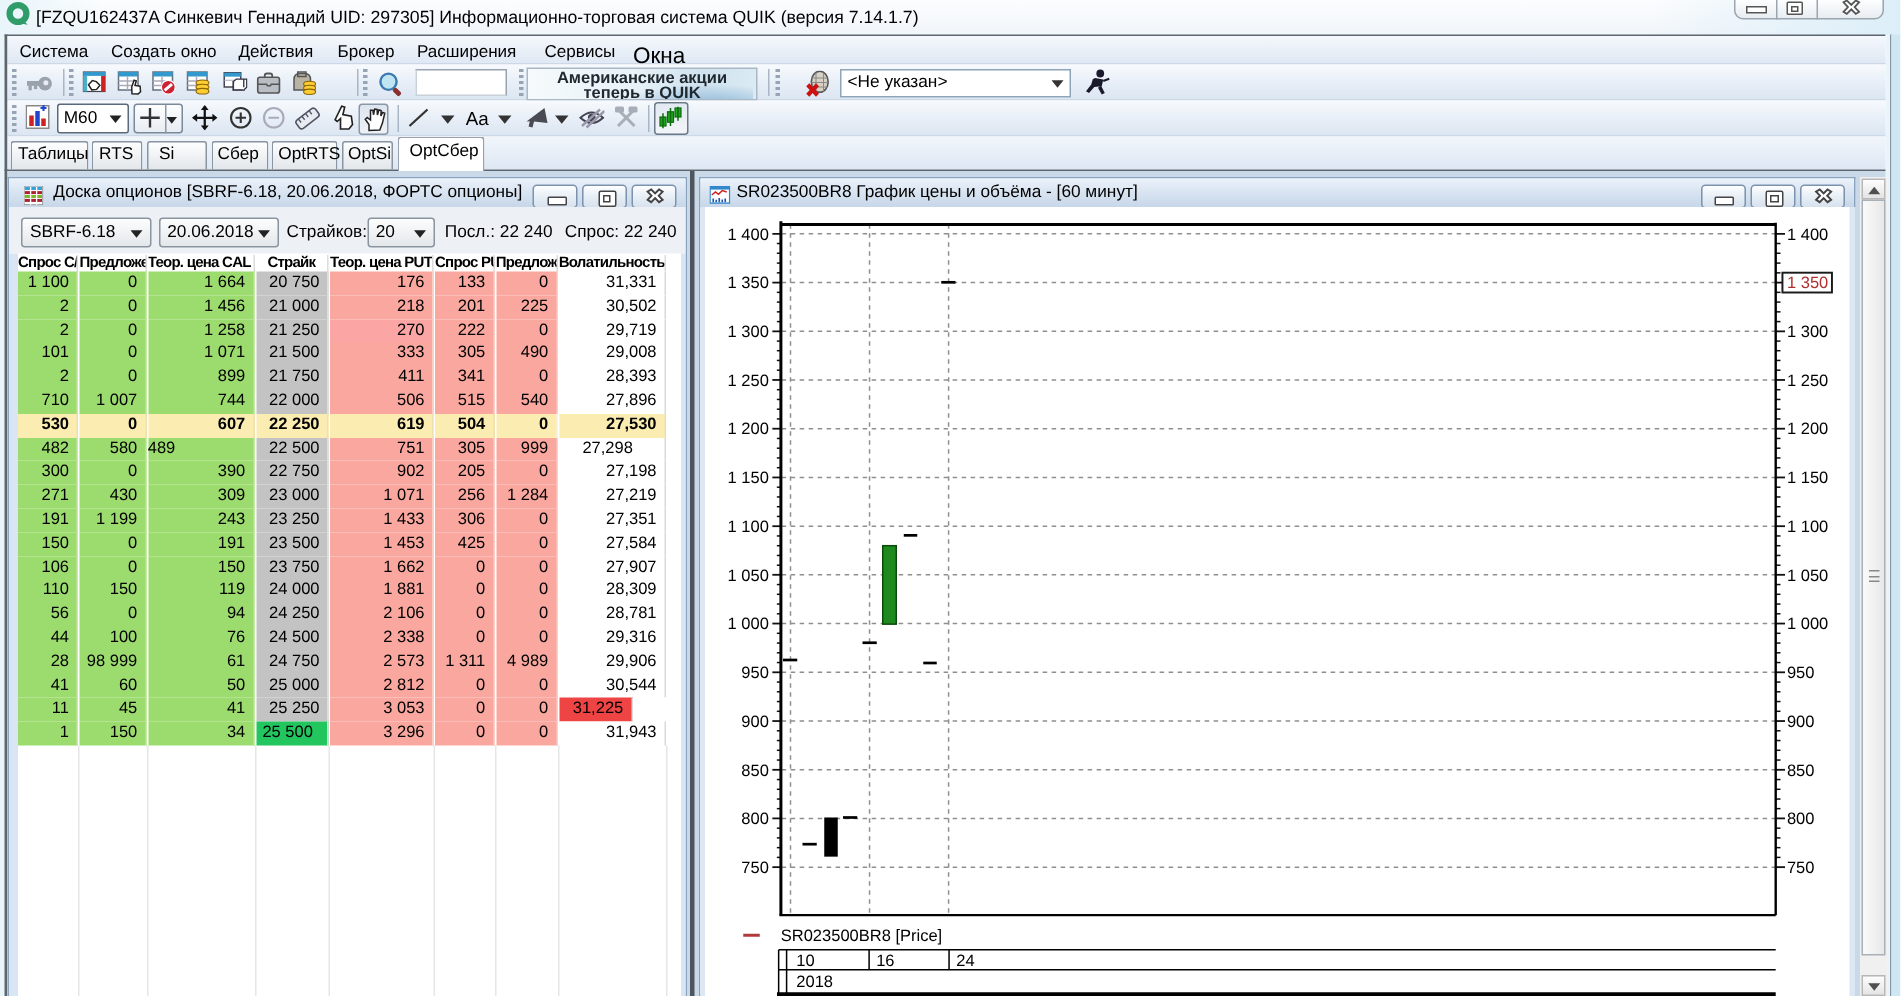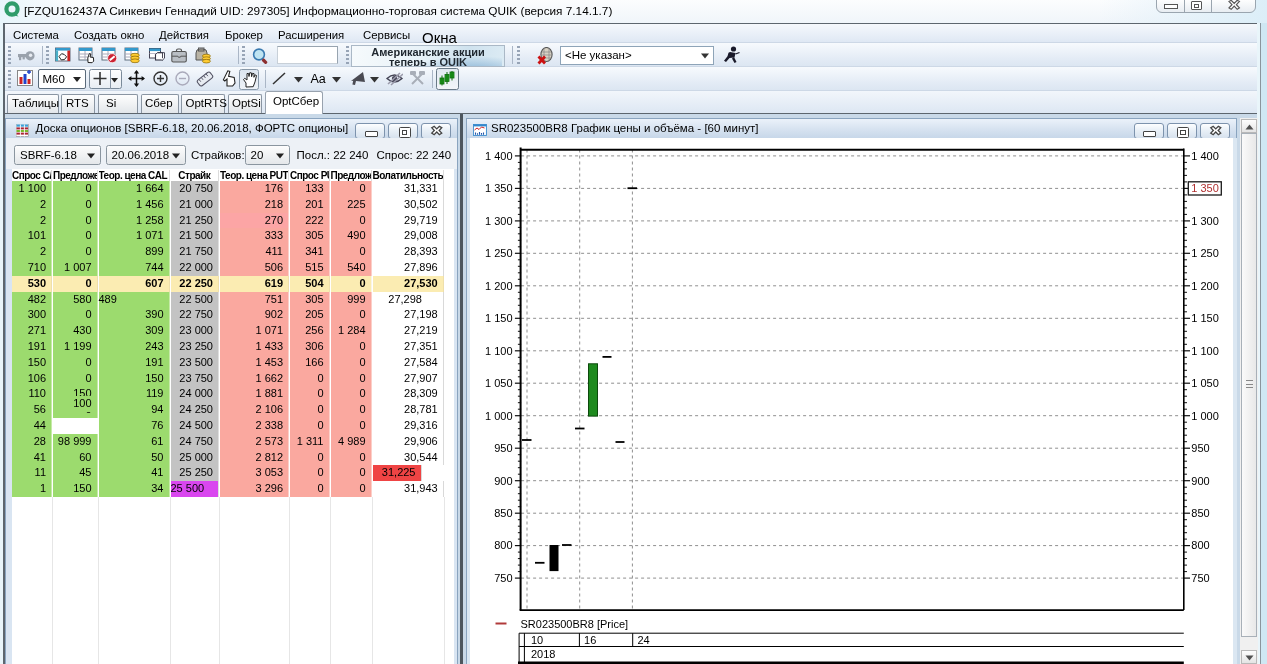--- a/index.html
+++ b/index.html
@@ -396,21 +396,21 @@
 <div style="position:absolute;left:170.5px;top:339.0px;width:48.5px;height:15.8px;background:#c3c3c3;border-right:1px solid #dedede;text-align:right;padding-right:5px;box-sizing:border-box;line-height:15.8px;">23 250</div>
 <div style="position:absolute;left:220px;top:339.0px;width:69px;height:15.8px;background:#faa89f;border-right:1px solid #fccfc8;text-align:right;padding-right:5px;box-sizing:border-box;line-height:15.8px;">1 433</div>
 <div style="position:absolute;left:290px;top:339.0px;width:39.5px;height:15.8px;background:#faa89f;border-right:1px solid #fccfc8;text-align:right;padding-right:5px;box-sizing:border-box;line-height:15.8px;">306</div>
 <div style="position:absolute;left:330.5px;top:339.0px;width:41.0px;height:15.8px;background:#faa89f;border-right:1px solid #fccfc8;text-align:right;padding-right:5px;box-sizing:border-box;line-height:15.8px;">0</div>
 <div style="position:absolute;left:372.5px;top:339.0px;width:71.19999999999999px;height:15.8px;background:#ffffff;border-right:1px solid #d9d9d9;text-align:right;padding-right:5px;box-sizing:border-box;line-height:15.8px;">27,351</div>
 <div style="position:absolute;left:12px;top:354.8px;width:40px;height:15.8px;background:#9cdb6e;border-right:1px solid #c6eaa8;text-align:right;padding-right:5px;box-sizing:border-box;line-height:15.8px;">150</div>
 <div style="position:absolute;left:53px;top:354.8px;width:44.5px;height:15.8px;background:#9cdb6e;border-right:1px solid #c6eaa8;text-align:right;padding-right:5px;box-sizing:border-box;line-height:15.8px;">0</div>
 <div style="position:absolute;left:98.5px;top:354.8px;width:71.0px;height:15.8px;background:#9cdb6e;border-right:1px solid #c6eaa8;text-align:right;padding-right:5px;box-sizing:border-box;line-height:15.8px;">191</div>
 <div style="position:absolute;left:170.5px;top:354.8px;width:48.5px;height:15.8px;background:#c3c3c3;border-right:1px solid #dedede;text-align:right;padding-right:5px;box-sizing:border-box;line-height:15.8px;">23 500</div>
 <div style="position:absolute;left:220px;top:354.8px;width:69px;height:15.8px;background:#faa89f;border-right:1px solid #fccfc8;text-align:right;padding-right:5px;box-sizing:border-box;line-height:15.8px;">1 453</div>
-<div style="position:absolute;left:290px;top:354.8px;width:39.5px;height:15.8px;background:#faa89f;border-right:1px solid #fccfc8;text-align:right;padding-right:5px;box-sizing:border-box;line-height:15.8px;">166</div>
+<div style="position:absolute;left:290px;top:354.8px;width:39.5px;height:15.8px;background:#faa89f;border-right:1px solid #fccfc8;text-align:right;padding-right:5px;box-sizing:border-box;line-height:15.8px;">425</div>
 <div style="position:absolute;left:330.5px;top:354.8px;width:41.0px;height:15.8px;background:#faa89f;border-right:1px solid #fccfc8;text-align:right;padding-right:5px;box-sizing:border-box;line-height:15.8px;">0</div>
 <div style="position:absolute;left:372.5px;top:354.8px;width:71.19999999999999px;height:15.8px;background:#ffffff;border-right:1px solid #d9d9d9;text-align:right;padding-right:5px;box-sizing:border-box;line-height:15.8px;">27,584</div>
 <div style="position:absolute;left:12px;top:370.6px;width:40px;height:15.8px;background:#9cdb6e;border-right:1px solid #c6eaa8;text-align:right;padding-right:5px;box-sizing:border-box;line-height:15.8px;">106</div>
 <div style="position:absolute;left:53px;top:370.6px;width:44.5px;height:15.8px;background:#9cdb6e;border-right:1px solid #c6eaa8;text-align:right;padding-right:5px;box-sizing:border-box;line-height:15.8px;">0</div>
 <div style="position:absolute;left:98.5px;top:370.6px;width:71.0px;height:15.8px;background:#9cdb6e;border-right:1px solid #c6eaa8;text-align:right;padding-right:5px;box-sizing:border-box;line-height:15.8px;">150</div>
 <div style="position:absolute;left:170.5px;top:370.6px;width:48.5px;height:15.8px;background:#c3c3c3;border-right:1px solid #dedede;text-align:right;padding-right:5px;box-sizing:border-box;line-height:15.8px;">23 750</div>
 <div style="position:absolute;left:220px;top:370.6px;width:69px;height:15.8px;background:#faa89f;border-right:1px solid #fccfc8;text-align:right;padding-right:5px;box-sizing:border-box;line-height:15.8px;">1 662</div>
 <div style="position:absolute;left:290px;top:370.6px;width:39.5px;height:15.8px;background:#faa89f;border-right:1px solid #fccfc8;text-align:right;padding-right:5px;box-sizing:border-box;line-height:15.8px;">0</div>
 <div style="position:absolute;left:330.5px;top:370.6px;width:41.0px;height:15.8px;background:#faa89f;border-right:1px solid #fccfc8;text-align:right;padding-right:5px;box-sizing:border-box;line-height:15.8px;">0</div>
 <div style="position:absolute;left:372.5px;top:370.6px;width:71.19999999999999px;height:15.8px;background:#ffffff;border-right:1px solid #d9d9d9;text-align:right;padding-right:5px;box-sizing:border-box;line-height:15.8px;">27,907</div>
@@ -424,21 +424,21 @@
 <div style="position:absolute;left:372.5px;top:386.4px;width:71.19999999999999px;height:15.8px;background:#ffffff;border-right:1px solid #d9d9d9;text-align:right;padding-right:5px;box-sizing:border-box;line-height:15.8px;">28,309</div>
 <div style="position:absolute;left:12px;top:402.20000000000005px;width:40px;height:15.8px;background:#9cdb6e;border-right:1px solid #c6eaa8;text-align:right;padding-right:5px;box-sizing:border-box;line-height:15.8px;">56</div>
 <div style="position:absolute;left:53px;top:402.20000000000005px;width:44.5px;height:15.8px;background:#9cdb6e;border-right:1px solid #c6eaa8;text-align:right;padding-right:5px;box-sizing:border-box;line-height:15.8px;">0</div>
 <div style="position:absolute;left:98.5px;top:402.20000000000005px;width:71.0px;height:15.8px;background:#9cdb6e;border-right:1px solid #c6eaa8;text-align:right;padding-right:5px;box-sizing:border-box;line-height:15.8px;">94</div>
 <div style="position:absolute;left:170.5px;top:402.20000000000005px;width:48.5px;height:15.8px;background:#c3c3c3;border-right:1px solid #dedede;text-align:right;padding-right:5px;box-sizing:border-box;line-height:15.8px;">24 250</div>
 <div style="position:absolute;left:220px;top:402.20000000000005px;width:69px;height:15.8px;background:#faa89f;border-right:1px solid #fccfc8;text-align:right;padding-right:5px;box-sizing:border-box;line-height:15.8px;">2 106</div>
 <div style="position:absolute;left:290px;top:402.20000000000005px;width:39.5px;height:15.8px;background:#faa89f;border-right:1px solid #fccfc8;text-align:right;padding-right:5px;box-sizing:border-box;line-height:15.8px;">0</div>
 <div style="position:absolute;left:330.5px;top:402.20000000000005px;width:41.0px;height:15.8px;background:#faa89f;border-right:1px solid #fccfc8;text-align:right;padding-right:5px;box-sizing:border-box;line-height:15.8px;">0</div>
 <div style="position:absolute;left:372.5px;top:402.20000000000005px;width:71.19999999999999px;height:15.8px;background:#ffffff;border-right:1px solid #d9d9d9;text-align:right;padding-right:5px;box-sizing:border-box;line-height:15.8px;">28,781</div>
 <div style="position:absolute;left:12px;top:418.0px;width:40px;height:15.8px;background:#9cdb6e;border-right:1px solid #c6eaa8;text-align:right;padding-right:5px;box-sizing:border-box;line-height:15.8px;">44</div>
-<div style="position:absolute;left:53px;top:396px;width:44.5px;height:15.8px;background:#9cdb6e;border-right:1px solid #c6eaa8;text-align:right;padding-right:5px;box-sizing:border-box;line-height:15.8px;">100</div>
+<div style="position:absolute;left:53px;top:418.0px;width:44.5px;height:15.8px;background:#9cdb6e;border-right:1px solid #c6eaa8;text-align:right;padding-right:5px;box-sizing:border-box;line-height:15.8px;">100</div>
 <div style="position:absolute;left:98.5px;top:418.0px;width:71.0px;height:15.8px;background:#9cdb6e;border-right:1px solid #c6eaa8;text-align:right;padding-right:5px;box-sizing:border-box;line-height:15.8px;">76</div>
 <div style="position:absolute;left:170.5px;top:418.0px;width:48.5px;height:15.8px;background:#c3c3c3;border-right:1px solid #dedede;text-align:right;padding-right:5px;box-sizing:border-box;line-height:15.8px;">24 500</div>
 <div style="position:absolute;left:220px;top:418.0px;width:69px;height:15.8px;background:#faa89f;border-right:1px solid #fccfc8;text-align:right;padding-right:5px;box-sizing:border-box;line-height:15.8px;">2 338</div>
 <div style="position:absolute;left:290px;top:418.0px;width:39.5px;height:15.8px;background:#faa89f;border-right:1px solid #fccfc8;text-align:right;padding-right:5px;box-sizing:border-box;line-height:15.8px;">0</div>
 <div style="position:absolute;left:330.5px;top:418.0px;width:41.0px;height:15.8px;background:#faa89f;border-right:1px solid #fccfc8;text-align:right;padding-right:5px;box-sizing:border-box;line-height:15.8px;">0</div>
 <div style="position:absolute;left:372.5px;top:418.0px;width:71.19999999999999px;height:15.8px;background:#ffffff;border-right:1px solid #d9d9d9;text-align:right;padding-right:5px;box-sizing:border-box;line-height:15.8px;">29,316</div>
 <div style="position:absolute;left:12px;top:433.8px;width:40px;height:15.8px;background:#9cdb6e;border-right:1px solid #c6eaa8;text-align:right;padding-right:5px;box-sizing:border-box;line-height:15.8px;">28</div>
 <div style="position:absolute;left:53px;top:433.8px;width:44.5px;height:15.8px;background:#9cdb6e;border-right:1px solid #c6eaa8;text-align:right;padding-right:5px;box-sizing:border-box;line-height:15.8px;">98 999</div>
 <div style="position:absolute;left:98.5px;top:433.8px;width:71.0px;height:15.8px;background:#9cdb6e;border-right:1px solid #c6eaa8;text-align:right;padding-right:5px;box-sizing:border-box;line-height:15.8px;">61</div>
 <div style="position:absolute;left:170.5px;top:433.8px;width:48.5px;height:15.8px;background:#c3c3c3;border-right:1px solid #dedede;text-align:right;padding-right:5px;box-sizing:border-box;line-height:15.8px;">24 750</div>
@@ -458,21 +458,21 @@
 <div style="position:absolute;left:53px;top:465.40000000000003px;width:44.5px;height:15.8px;background:#9cdb6e;border-right:1px solid #c6eaa8;text-align:right;padding-right:5px;box-sizing:border-box;line-height:15.8px;">45</div>
 <div style="position:absolute;left:98.5px;top:465.40000000000003px;width:71.0px;height:15.8px;background:#9cdb6e;border-right:1px solid #c6eaa8;text-align:right;padding-right:5px;box-sizing:border-box;line-height:15.8px;">41</div>
 <div style="position:absolute;left:170.5px;top:465.40000000000003px;width:48.5px;height:15.8px;background:#c3c3c3;border-right:1px solid #dedede;text-align:right;padding-right:5px;box-sizing:border-box;line-height:15.8px;">25 250</div>
 <div style="position:absolute;left:220px;top:465.40000000000003px;width:69px;height:15.8px;background:#faa89f;border-right:1px solid #fccfc8;text-align:right;padding-right:5px;box-sizing:border-box;line-height:15.8px;">3 053</div>
 <div style="position:absolute;left:290px;top:465.40000000000003px;width:39.5px;height:15.8px;background:#faa89f;border-right:1px solid #fccfc8;text-align:right;padding-right:5px;box-sizing:border-box;line-height:15.8px;">0</div>
 <div style="position:absolute;left:330.5px;top:465.40000000000003px;width:41.0px;height:15.8px;background:#faa89f;border-right:1px solid #fccfc8;text-align:right;padding-right:5px;box-sizing:border-box;line-height:15.8px;">0</div>
 <div style="position:absolute;left:372.5px;top:465.40000000000003px;width:49px;height:15.8px;background:#ef4444;border-right:1px solid #d9d9d9;text-align:right;padding-right:5px;box-sizing:border-box;line-height:15.8px;">31,225</div>
 <div style="position:absolute;left:12px;top:481.2px;width:40px;height:15.8px;background:#9cdb6e;border-right:1px solid #c6eaa8;text-align:right;padding-right:5px;box-sizing:border-box;line-height:15.8px;">1</div>
 <div style="position:absolute;left:53px;top:481.2px;width:44.5px;height:15.8px;background:#9cdb6e;border-right:1px solid #c6eaa8;text-align:right;padding-right:5px;box-sizing:border-box;line-height:15.8px;">150</div>
 <div style="position:absolute;left:98.5px;top:481.2px;width:71.0px;height:15.8px;background:#9cdb6e;border-right:1px solid #c6eaa8;text-align:right;padding-right:5px;box-sizing:border-box;line-height:15.8px;">34</div>
-<div style="position:absolute;left:170.5px;top:481.2px;width:48.5px;height:15.8px;background:#d946ef;border-right:1px solid #dedede;text-align:left;padding-right:5px;box-sizing:border-box;line-height:15.8px;">25 500</div>
+<div style="position:absolute;left:170.5px;top:481.2px;width:48.5px;height:15.8px;background:#22c55e;border-right:1px solid #dedede;text-align:center;padding-right:5px;box-sizing:border-box;line-height:15.8px;">25 500</div>
 <div style="position:absolute;left:220px;top:481.2px;width:69px;height:15.8px;background:#faa89f;border-right:1px solid #fccfc8;text-align:right;padding-right:5px;box-sizing:border-box;line-height:15.8px;">3 296</div>
 <div style="position:absolute;left:290px;top:481.2px;width:39.5px;height:15.8px;background:#faa89f;border-right:1px solid #fccfc8;text-align:right;padding-right:5px;box-sizing:border-box;line-height:15.8px;">0</div>
 <div style="position:absolute;left:330.5px;top:481.2px;width:41.0px;height:15.8px;background:#faa89f;border-right:1px solid #fccfc8;text-align:right;padding-right:5px;box-sizing:border-box;line-height:15.8px;">0</div>
 <div style="position:absolute;left:372.5px;top:481.2px;width:71.19999999999999px;height:15.8px;background:#ffffff;border-right:1px solid #d9d9d9;text-align:right;padding-right:5px;box-sizing:border-box;line-height:15.8px;">31,943</div>
 <div style="position:absolute;left:52px;top:497.0px;width:1px;height:167.0px;background:#e6e6e6;"></div>
 <div style="position:absolute;left:97.5px;top:497.0px;width:1px;height:167.0px;background:#e6e6e6;"></div>
 <div style="position:absolute;left:169.5px;top:497.0px;width:1px;height:167.0px;background:#e6e6e6;"></div>
 <div style="position:absolute;left:219px;top:497.0px;width:1px;height:167.0px;background:#e6e6e6;"></div>
 <div style="position:absolute;left:289px;top:497.0px;width:1px;height:167.0px;background:#e6e6e6;"></div>
 <div style="position:absolute;left:329.5px;top:497.0px;width:1px;height:167.0px;background:#e6e6e6;"></div>

